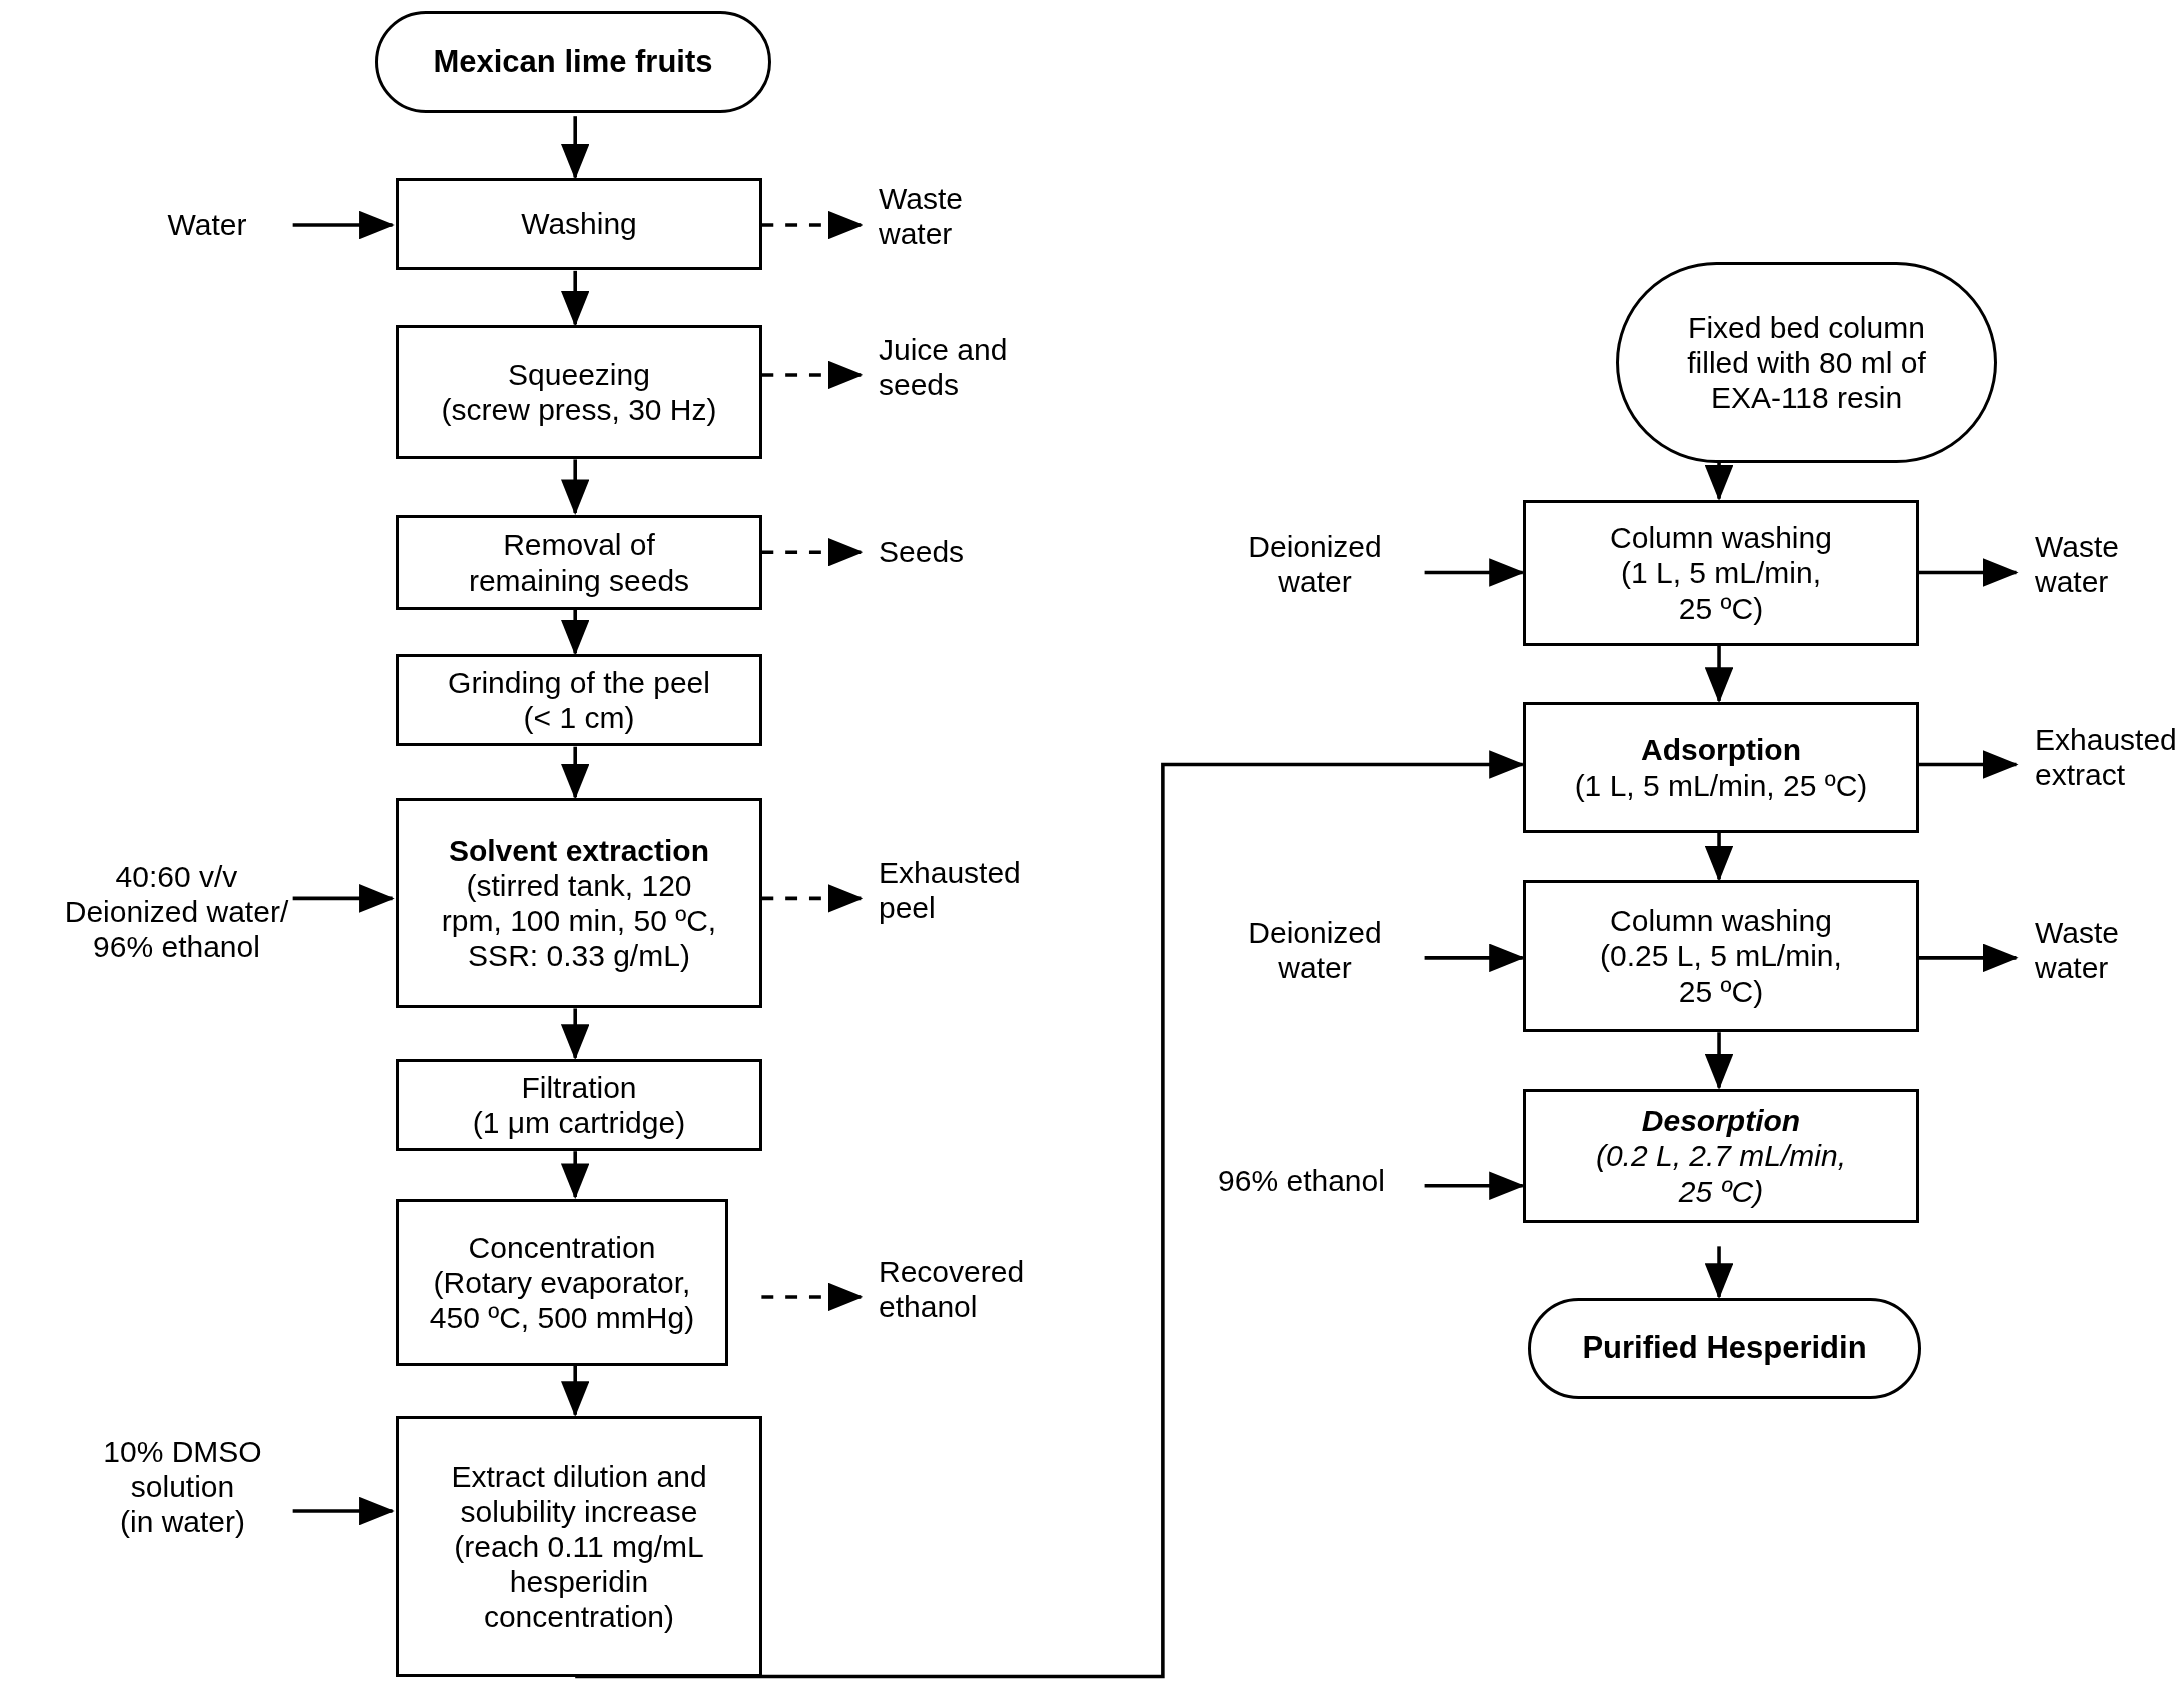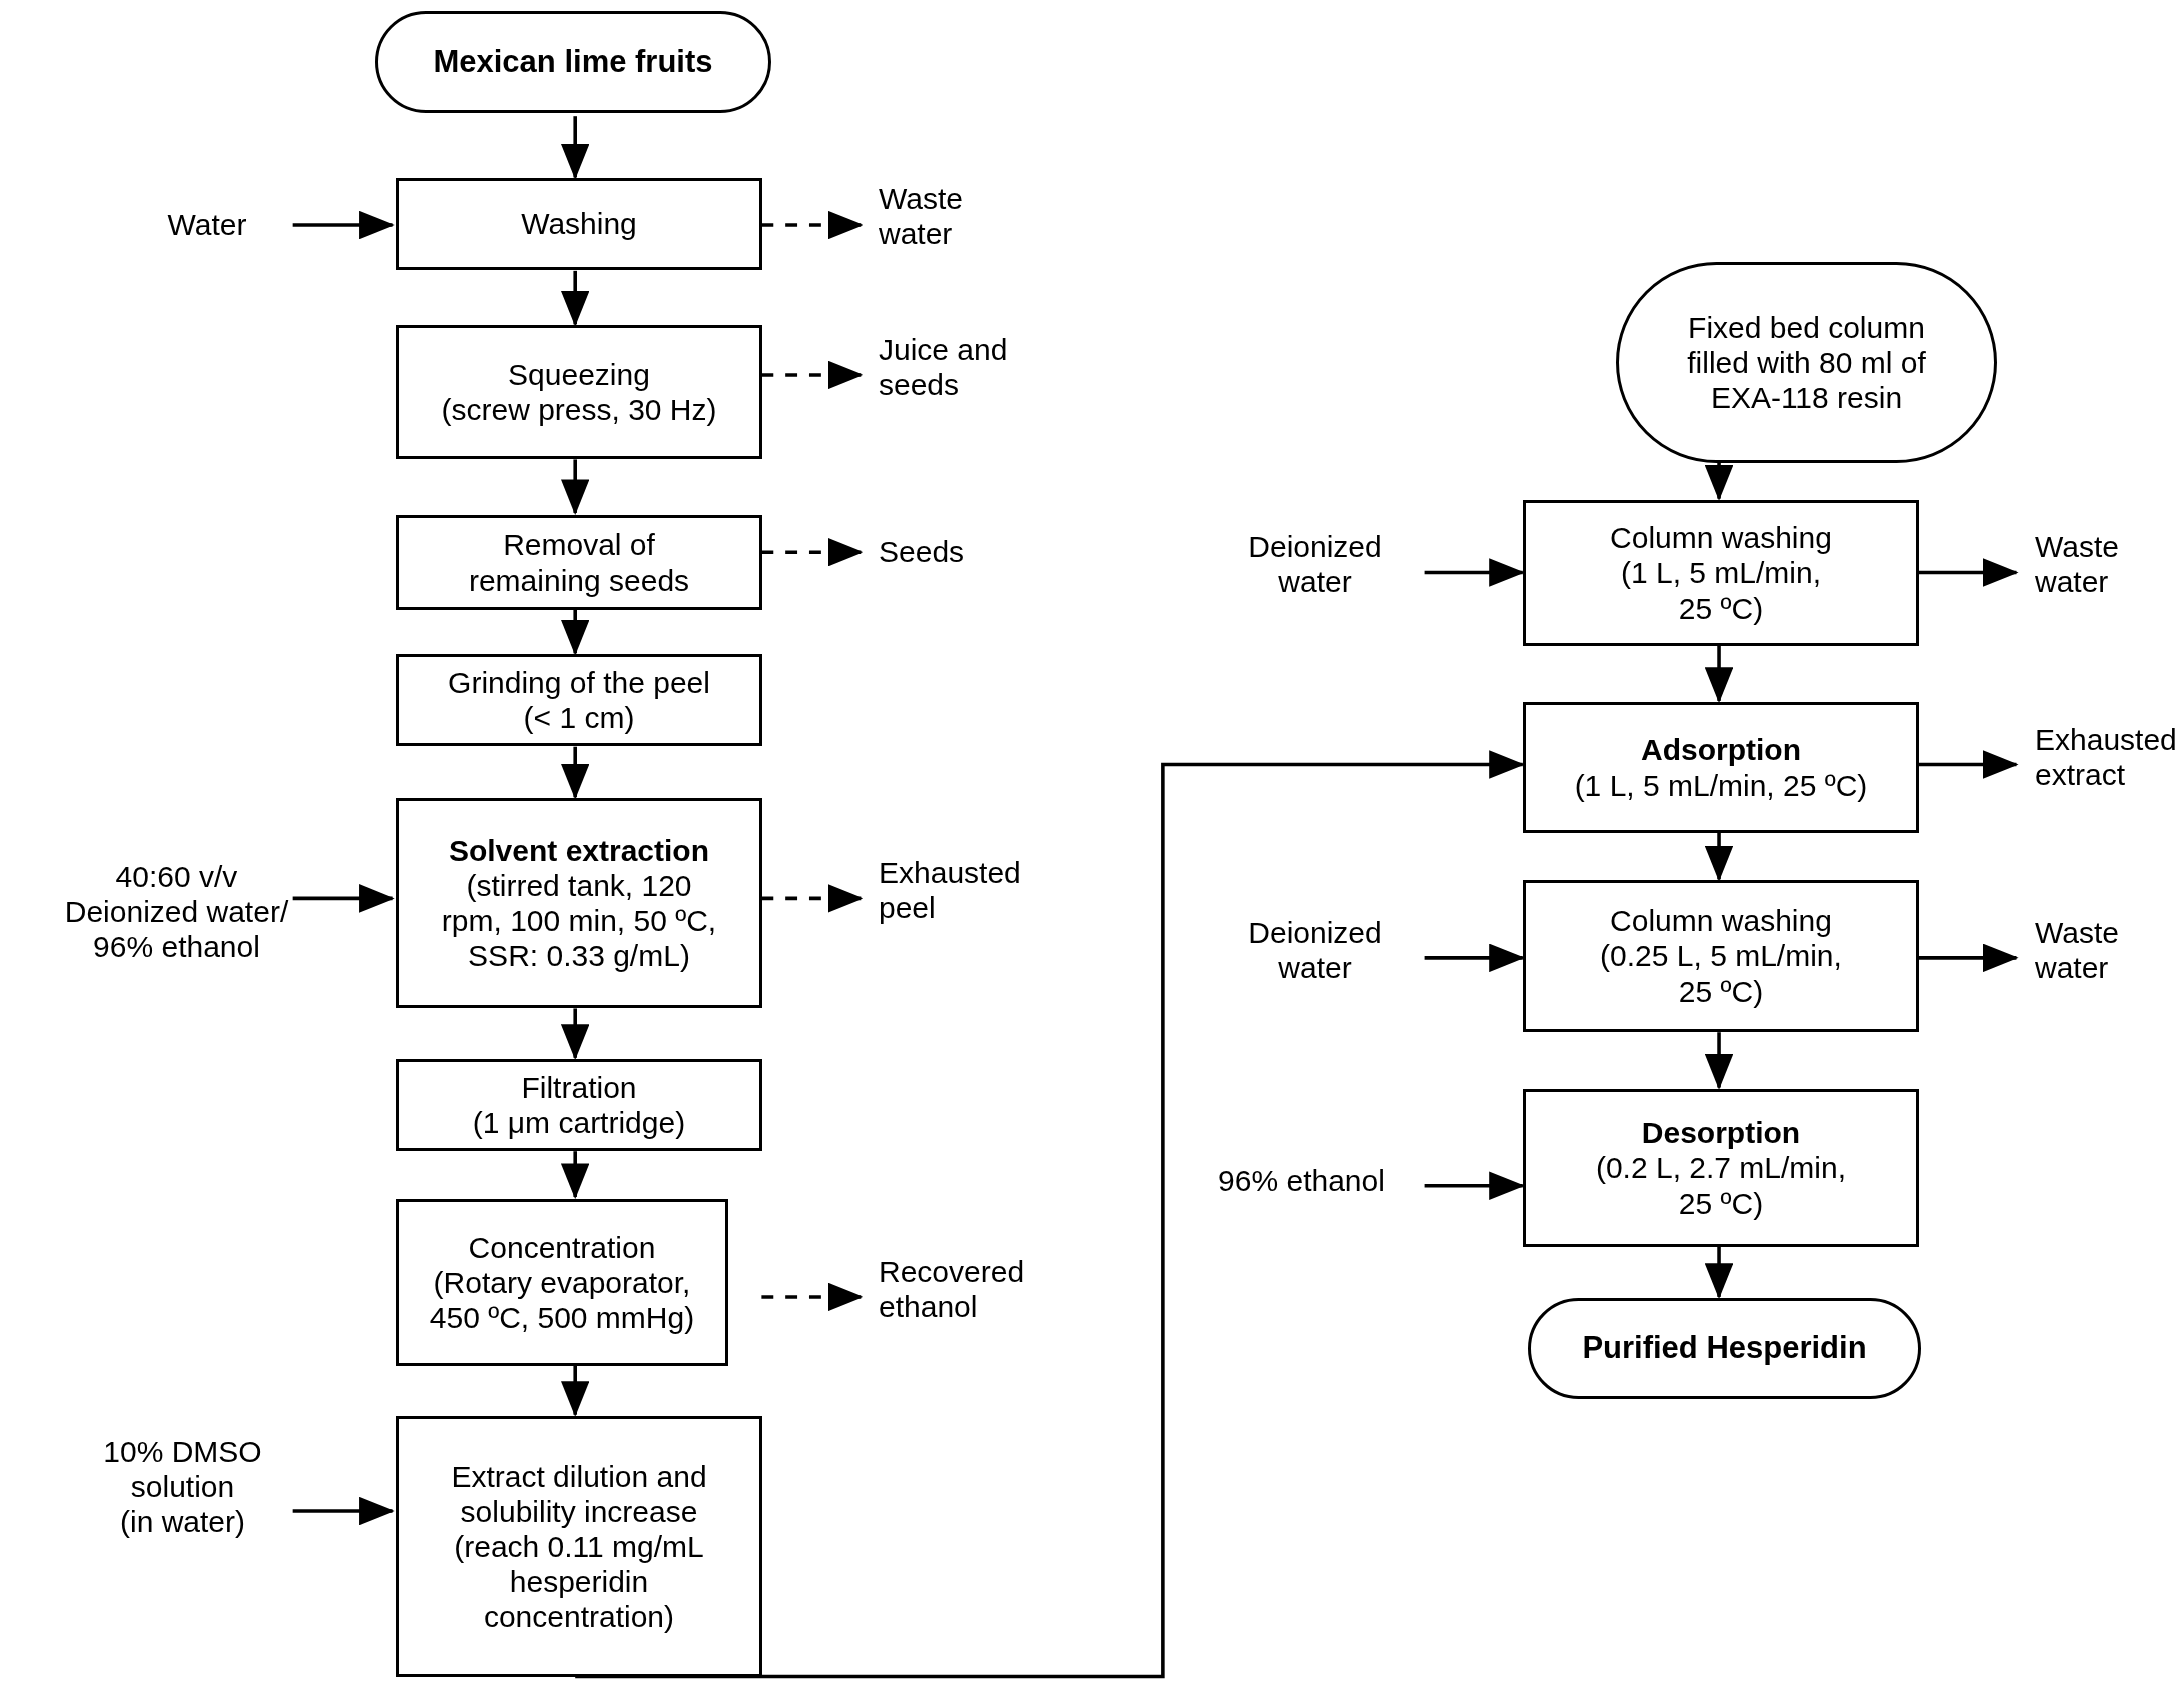--- a/index.html
+++ b/index.html
@@ -166,21 +166,21 @@
 
   <div class="node proc t50" style="left:1523px;top:702px;width:396px;height:131px;flex-direction:column;">
     <span class="bold">Adsorption</span>
     <span>(1 L, 5 mL/min, 25 ºC)</span>
   </div>
 
   <div class="node proc t50" style="left:1523px;top:880px;width:396px;height:152px;">Column washing
 (0.25 L, 5 mL/min,
 25 ºC)</div>
 
-  <div class="node proc t50" style="left:1523px;top:1089px;width:396px;height:158px;flex-direction:column;">
+  <div class="node proc t50" style="left:1523px;top:1089px;width:396px;height:134px;flex-direction:column;font-style:italic;">
     <span class="bold">Desorption</span>
     <span>(0.2 L, 2.7 mL/min,
 25 ºC)</span>
   </div>
 
   <div class="node term bold t52" style="left:1528px;top:1298px;width:393px;height:101px;">Purified Hesperidin</div>
 
   <div class="lbl left t50" style="left:1208px;top:529px;width:214px;">Deionized
 water</div>
 

